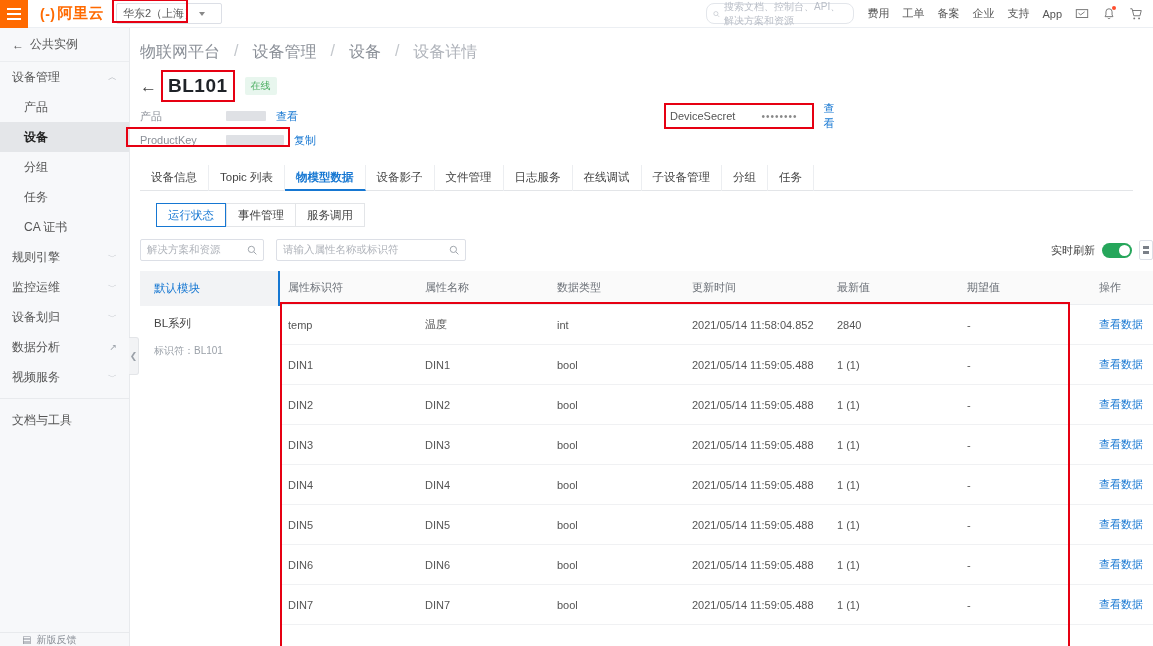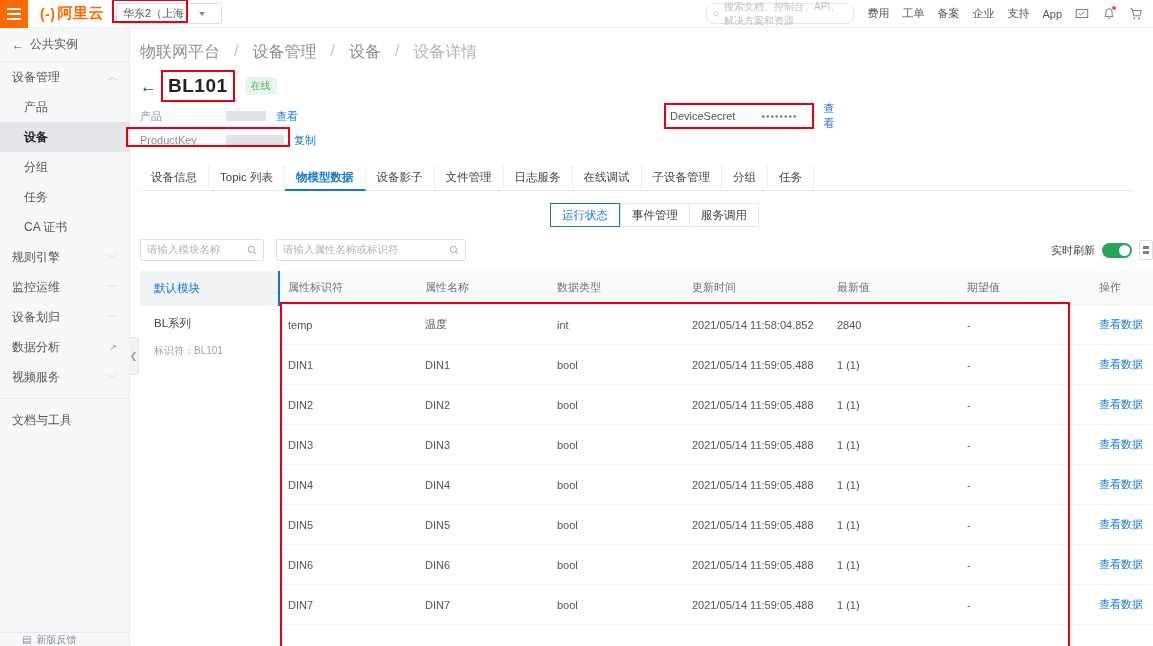--- a/index.html
+++ b/index.html
@@ -140,21 +140,21 @@
   .tabs {
     margin: 16px 0 0 10px; display: flex; border-bottom: 1px solid #e3e5e8;
     width: 993px; height: 26px;
   }
   .tab {
     padding: 0 11px; height: 26px; line-height: 25px; font-size: 11.5px; color: #444;
     cursor: pointer; border-right: 1px solid #eceef1; white-space: nowrap;
   }
   .tab.active { color: #1677d2; border-bottom: 2px solid #1677d2; font-weight: bold; }
 
-  .subtabs { margin: 12px 0 0 26px; display: flex; height: 24px; justify-content: center; }
+  .subtabs { margin: 12px 0 0 26px; display: flex; height: 24px; }
   .subtab {
     padding: 0 11px; height: 24px; line-height: 23px; font-size: 11.5px; color: #444;
     border: 1px solid #e3e5e8; border-right: none; cursor: pointer; background: #fff;
     white-space: nowrap;
   }
   .subtab:last-child { border-right: 1px solid #e3e5e8; }
   .subtab.active { color: #1677d2; border: 1px solid #1677d2; }
 
   .filters {
     margin: 12px 0 0 10px; display: flex; align-items: center; gap: 12px;
@@ -389,21 +389,21 @@
   </div>
 
   <div class="subtabs">
     <div class="subtab active">运行状态</div>
     <div class="subtab">事件管理</div>
     <div class="subtab">服务调用</div>
   </div>
 
   <div class="filters">
     <div class="inp small">
-      <span>请输入模块名称</span>
+      <span>解决方案和资源</span>
       <svg width="10" height="10" viewBox="0 0 16 16">
         <circle cx="7" cy="7" r="5" fill="none" stroke="#9aa0a8" stroke-width="1.5"></circle>
         <line x1="11" y1="11" x2="15" y2="15" stroke="#9aa0a8" stroke-width="1.5"></line>
       </svg>
     </div>
     <div class="inp big">
       <span>请输入属性名称或标识符</span>
       <svg width="10" height="10" viewBox="0 0 16 16">
         <circle cx="7" cy="7" r="5" fill="none" stroke="#9aa0a8" stroke-width="1.5"></circle>
         <line x1="11" y1="11" x2="15" y2="15" stroke="#9aa0a8" stroke-width="1.5"></line>

